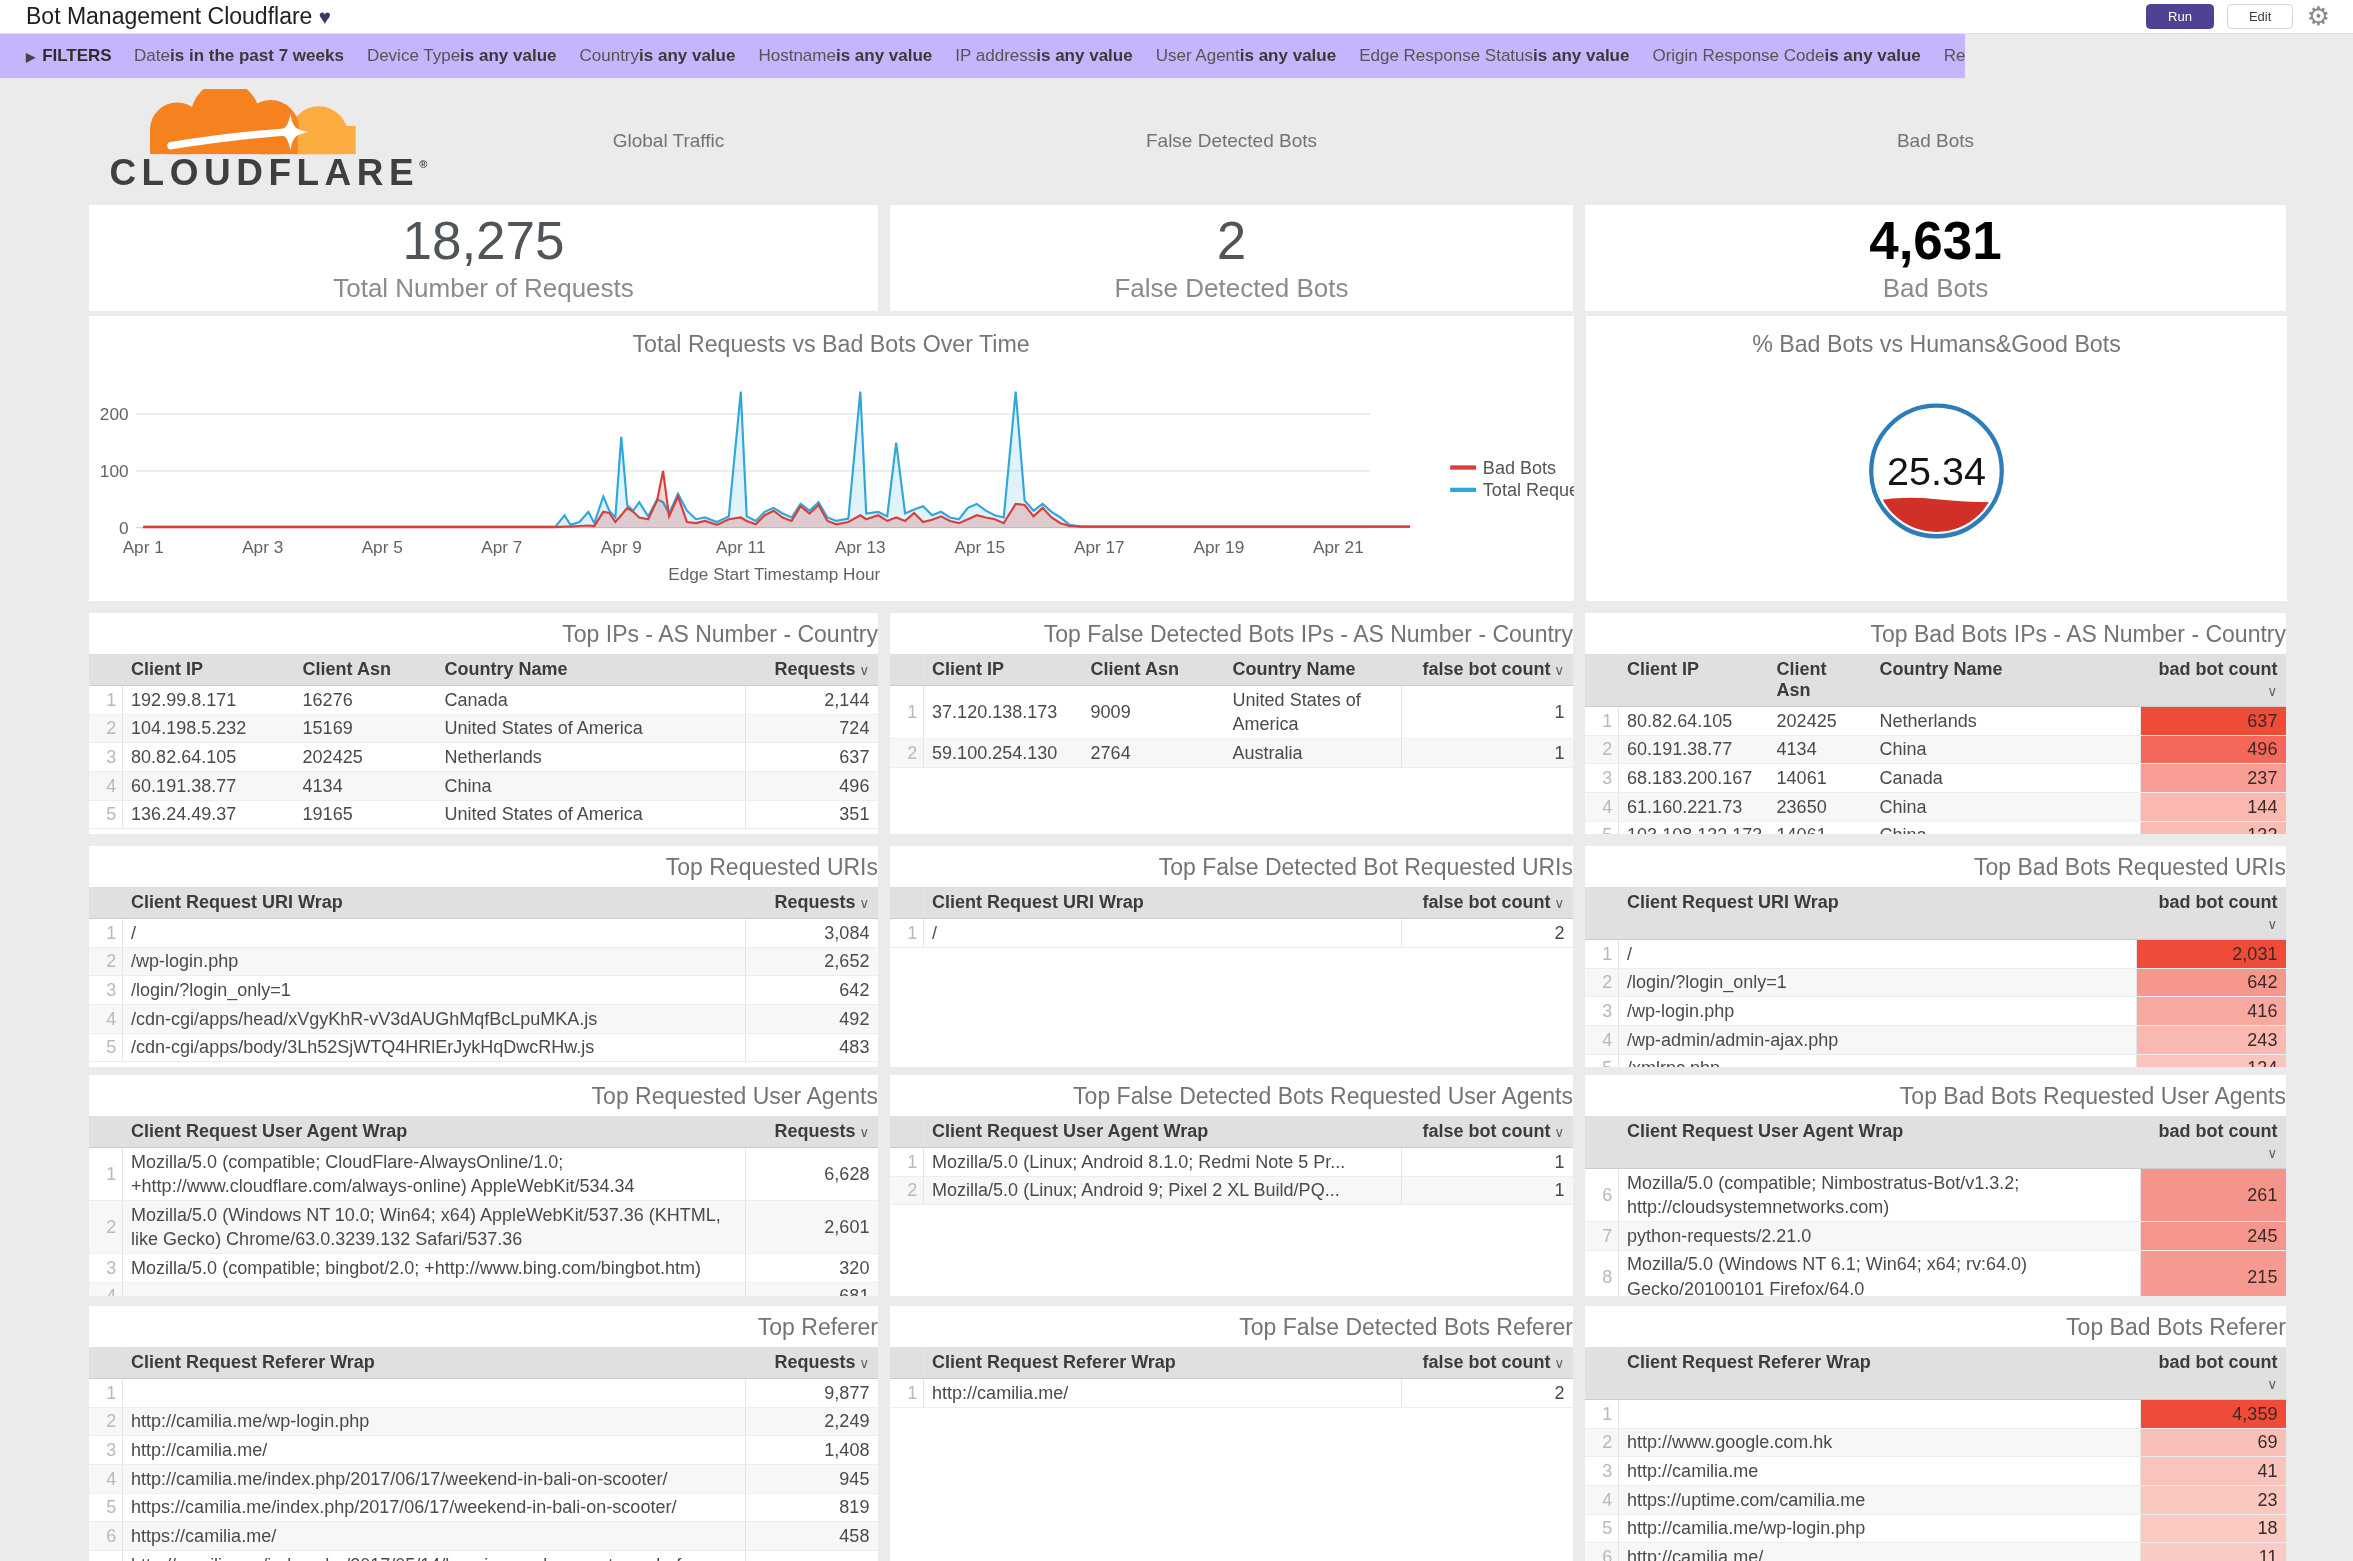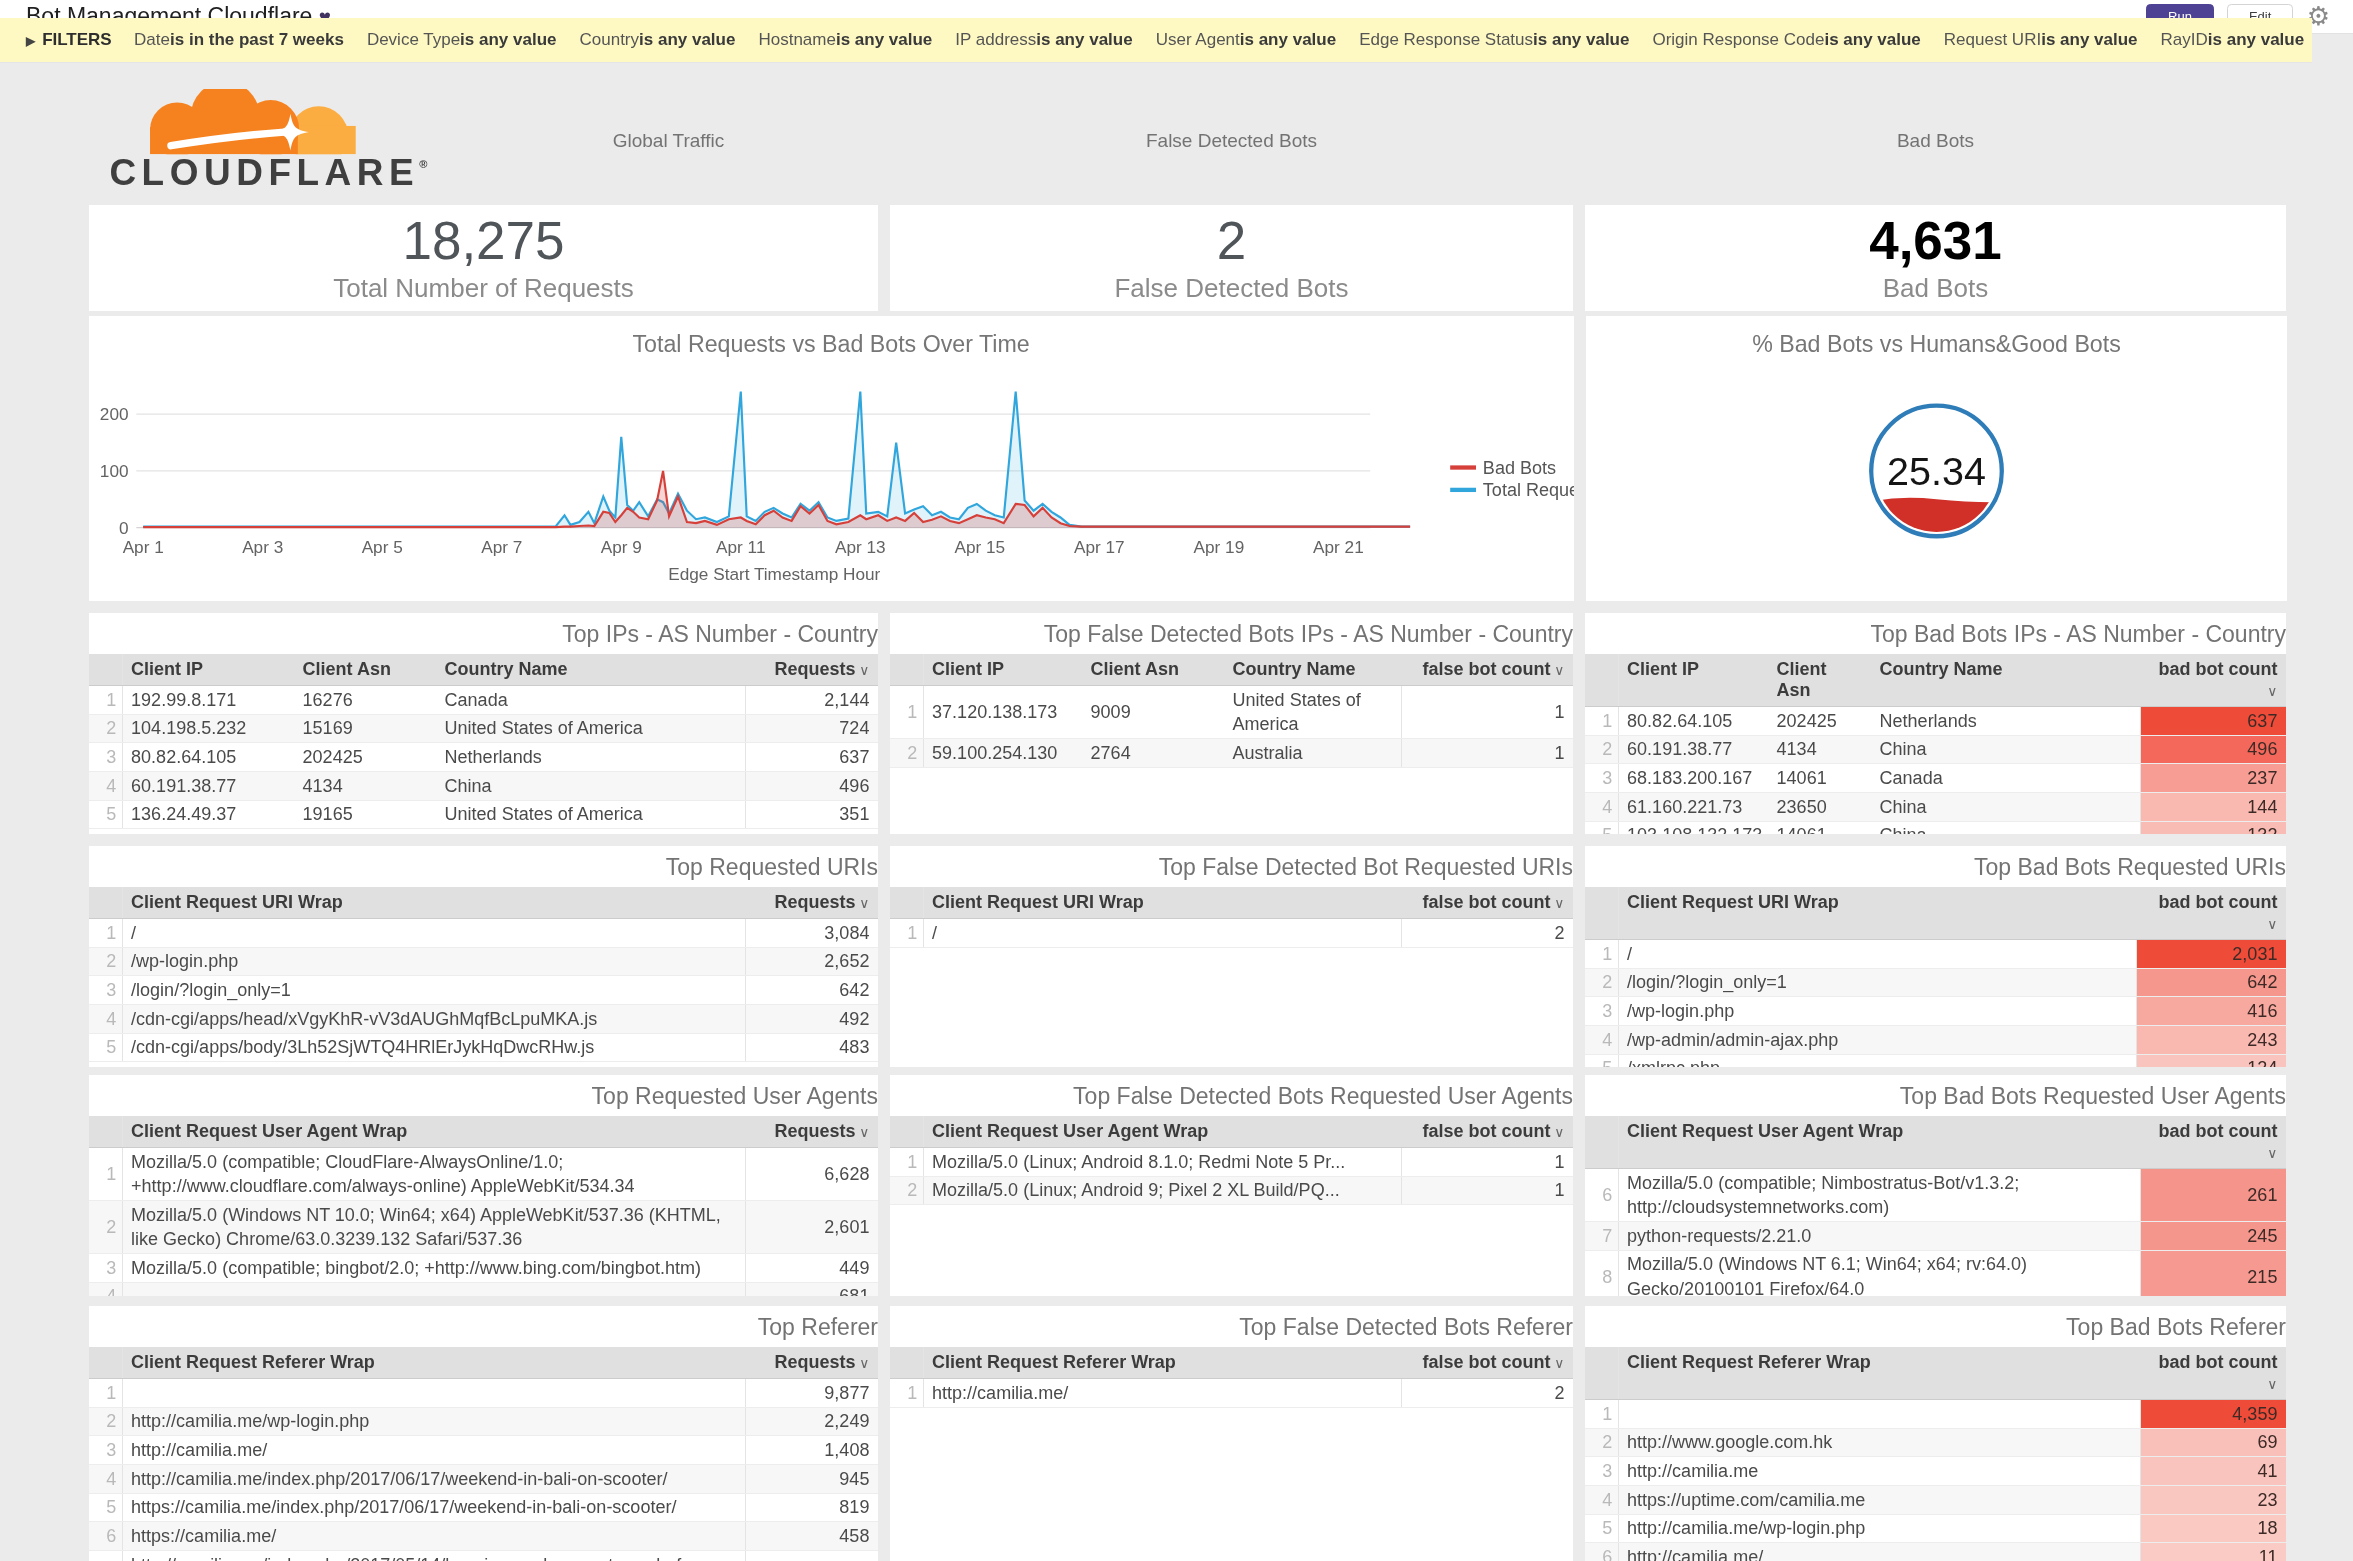--- a/index.html
+++ b/index.html
@@ -11,21 +11,21 @@
     border-bottom:0.9px solid #e2e2e2; display:flex; align-items:center; }
   .topbar-title { font-size:23px; color:#202020; margin-left:26px; flex:0 0 auto; }
   .topbar-title .heart { color:#42325f; font-size:20.6px; }
   .topbar-spacer { flex:1; }
   .btn { font-size:13px; border-radius:4.3px; padding:4.3px 20.6px; margin-right:13.8px; cursor:pointer; }
   .btn-run { background:#4e4294; color:#fff; border:0.9px solid #4e4294; }
   .btn-edit { background:#fff; color:#3c3c3c; border:0.9px solid #d4d4d4; }
   .gear { font-size:26px; color:#8a8a8a; margin-right:24px; cursor:pointer; }
 
   
-  .filterbar { position:absolute; left:0; top:18px; width:2312px; height:45px; background:#fef9c3;
+  .filterbar { position:absolute; left:0; top:34px; width:1965px; height:45px; background:#c4b5fd;
     border-bottom:0.9px solid #e5e5e5; display:flex; align-items:center; white-space:nowrap; overflow:hidden; }
   .filters-toggle { font-size:17px; font-weight:bold; color:#2e2e2e; margin:0 22.4px 0 26px; }
   .filters-toggle .tri { font-size:12px; margin-right:6.9px; color:#444; }
   .filter-item { font-size:17px; color:#555; margin-right:23px; }
   .filter-item b { color:#3a3a3a; }
 
   
   .grid { position:absolute; left:89px; width:2198px; display:grid;
     grid-template-columns:789px 683px 701px; column-gap:12px; }
   .band   { top:83px;  height:116px; }
@@ -473,21 +473,21 @@
             <td class="num vborder">6,628</td>
           </tr>
           <tr>
             <td class="rownum">2</td>
             <td>Mozilla/5.0 (Windows NT 10.0; Win64; x64) AppleWebKit/537.36 (KHTML, like Gecko) Chrome/63.0.3239.132 Safari/537.36</td>
             <td class="num vborder">2,601</td>
           </tr>
           <tr>
             <td class="rownum">3</td>
             <td>Mozilla/5.0 (compatible; bingbot/2.0; +http://www.bing.com/bingbot.htm)</td>
-            <td class="num vborder">449</td>
+            <td class="num vborder">320</td>
           </tr>
           <tr class="partial">
             <td class="rownum">4</td>
             <td></td>
             <td class="num vborder">681</td>
           </tr>
         </tbody>
       </table>
     </div>
   <div class="panel">

